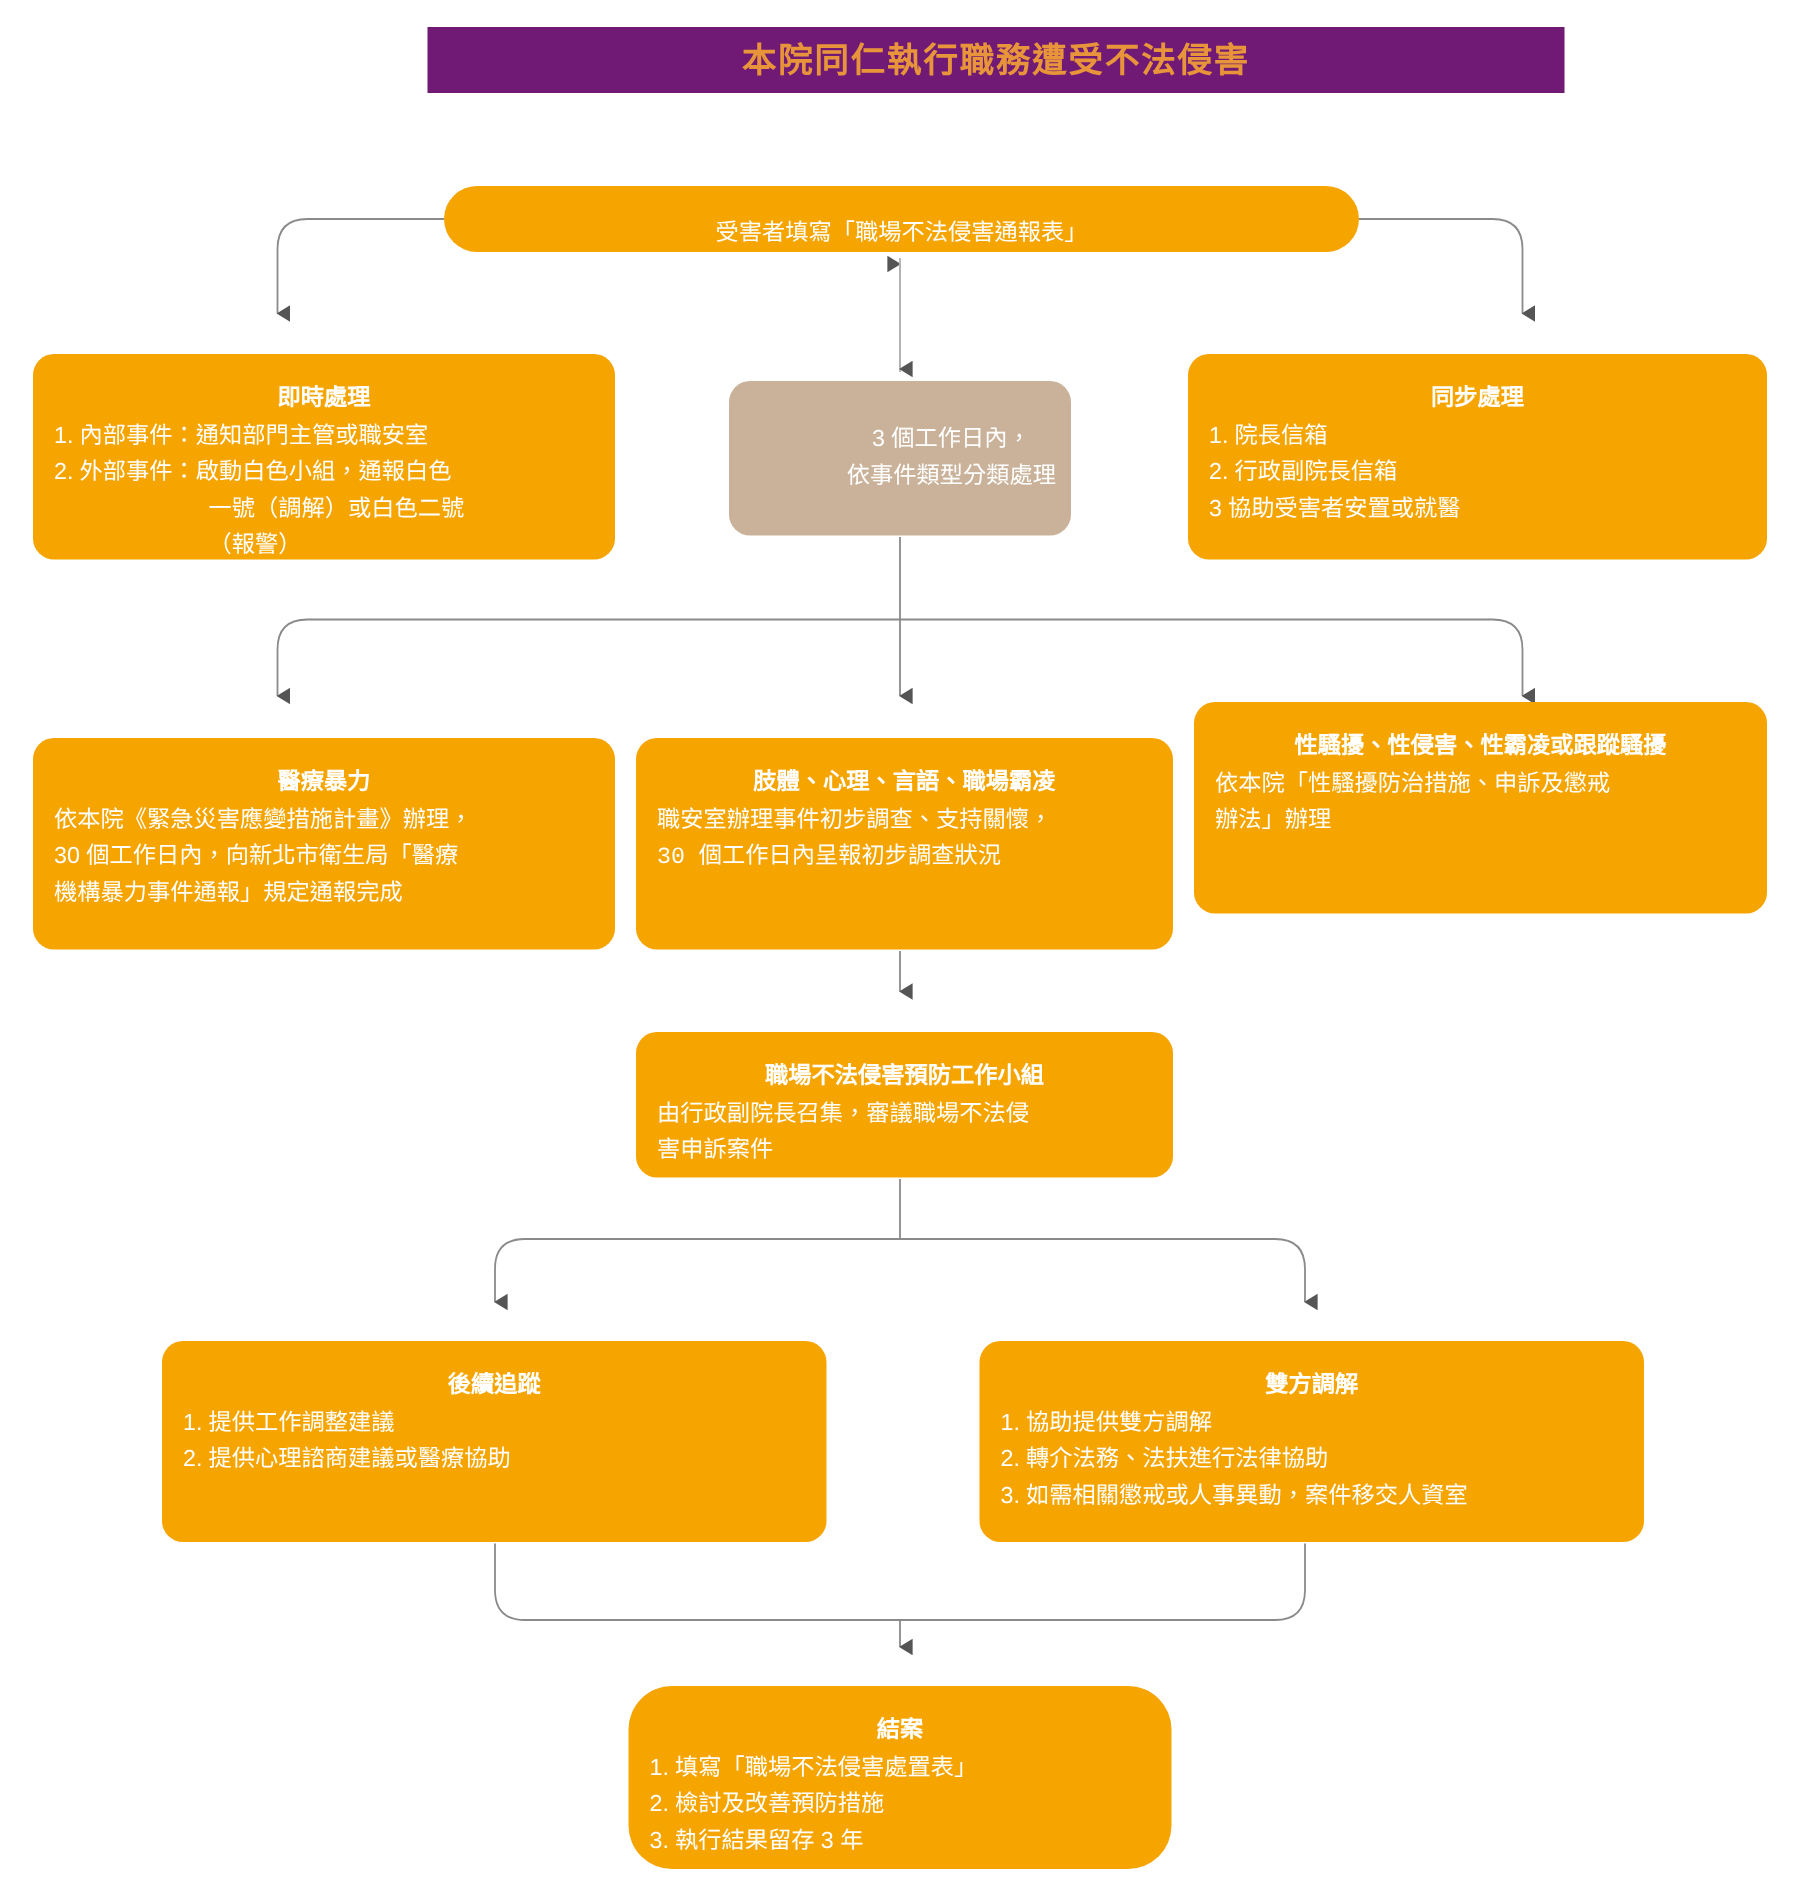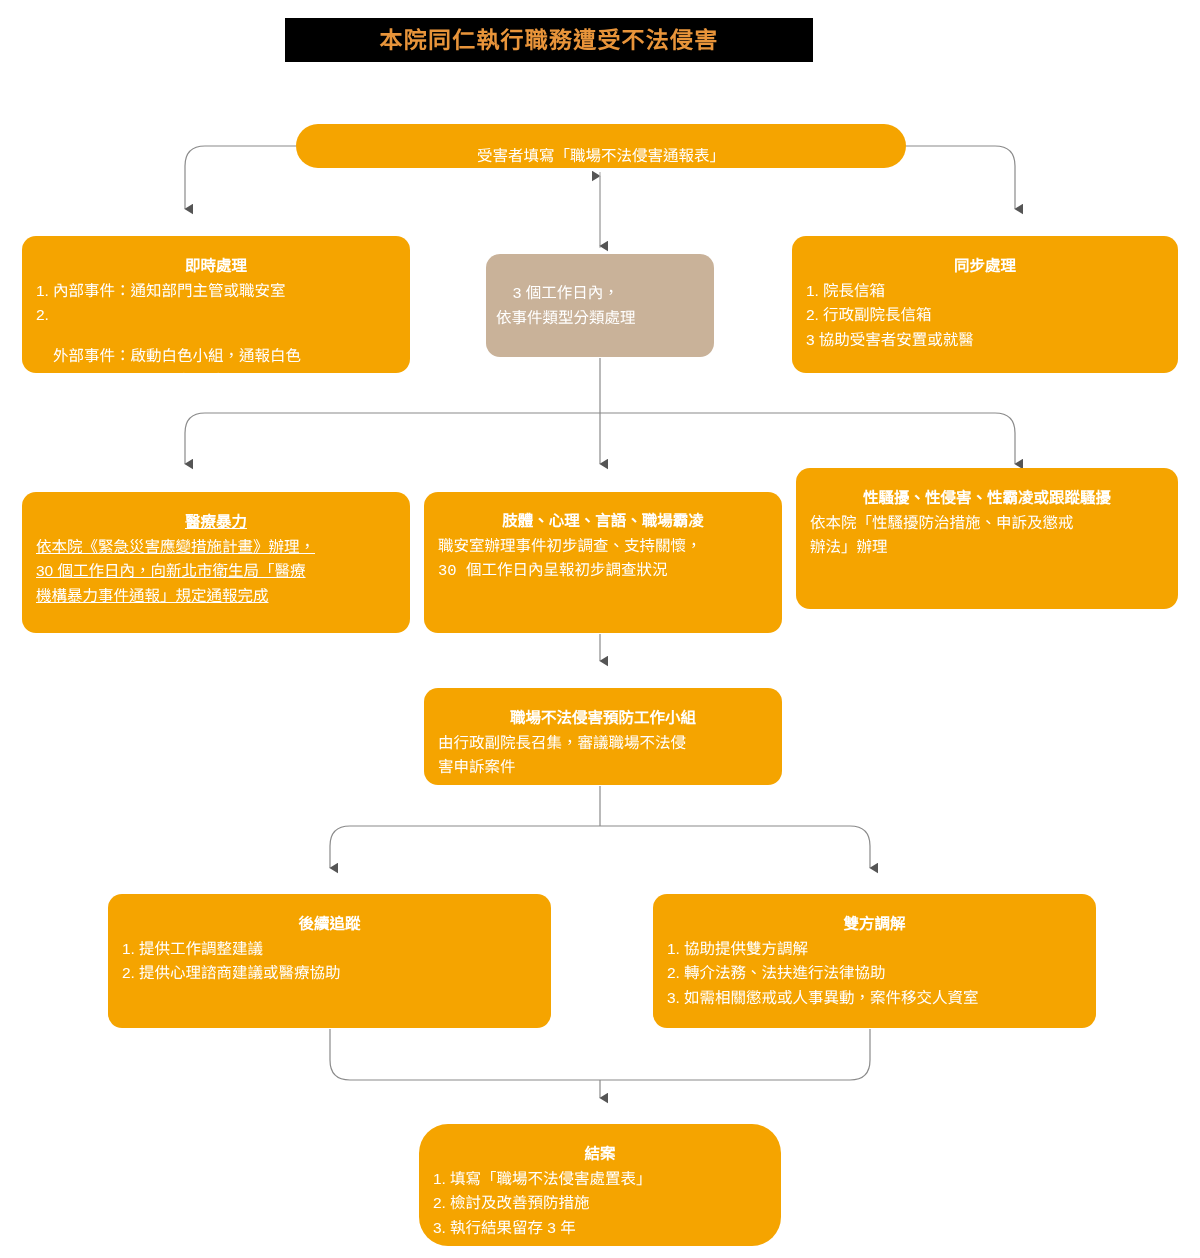--- a/index.html
+++ b/index.html
@@ -24,23 +24,23 @@
     left: 0;
     top: 0;
     width: 1200px;
     height: 1258px;
     pointer-events: none;
   }
   .title-banner {
     position: absolute;
     left: 285px;
     top: 18px;
-    width: 528px;
+    width: 758px;
     height: 44px;
-    background: #000000;
+    background: #701a75;
     display: flex;
     align-items: center;
     justify-content: center;
   }
   .title-text {
     color: #e8943a;
     font-size: 23px;
     font-weight: bold;
     letter-spacing: 1.2px;
     line-height: 1;
@@ -89,35 +89,34 @@
     flex: 0 0 auto;
     padding-right: 4px;
     white-space: pre;
   }
   .li-txt {
     flex: 1 1 auto;
   }
   .hang {
     display: block;
     text-indent: 0;
-    margin-top: 41px;
   }
   .hang-indent {
     display: block;
     padding-left: 86px;
   }
 
   
   #node-report      { left: 296px; top: 124px;  width: 610px; height: 44px;
                       display:flex; align-items:flex-end; justify-content:center; padding:0; }
   #node-immediate   { left: 22px;  top: 236px;  width: 388px; height: 137px; }
   #node-classify    { left: 486px; top: 254px;  width: 228px; height: 103px;
-                      display:flex; align-items:center; justify-content:flex-start; padding:0 10px; }
+                      display:flex; align-items:center; justify-content:flex-end; padding:0 10px; }
   #node-sync        { left: 792px; top: 236px;  width: 386px; height: 137px; }
-  #node-medical     { left: 22px;  top: 492px;  width: 388px; height: 141px; text-decoration: underline; }
+  #node-medical     { left: 22px;  top: 492px;  width: 388px; height: 141px; }
   #node-bully       { left: 424px; top: 492px;  width: 358px; height: 141px; font-family: Liberation Mono, monospace; }
   #node-harass      { left: 796px; top: 468px;  width: 382px; height: 141px; }
   #node-workgroup   { left: 424px; top: 688px;  width: 358px; height: 97px; }
   #node-followup    { left: 108px; top: 894px;  width: 443px; height: 134px; }
   #node-mediation   { left: 653px; top: 894px;  width: 443px; height: 134px; }
   #node-close       { left: 419px; top: 1124px; width: 362px; height: 122px; border-radius: 29px; }
 </style>
 </head>
 <body>
 

